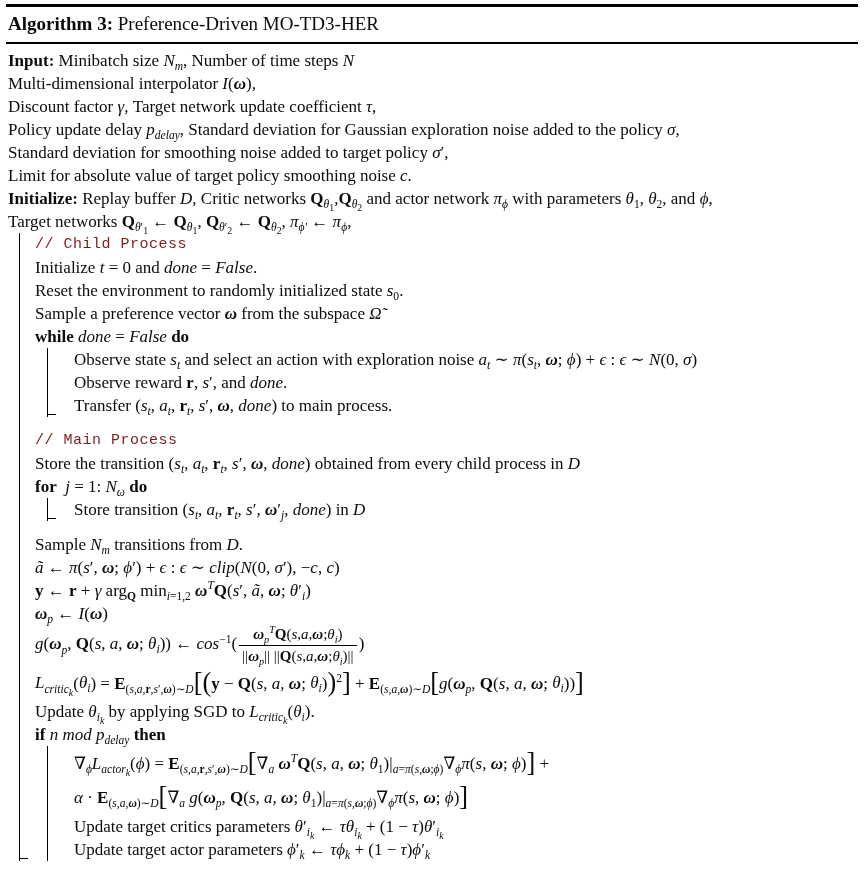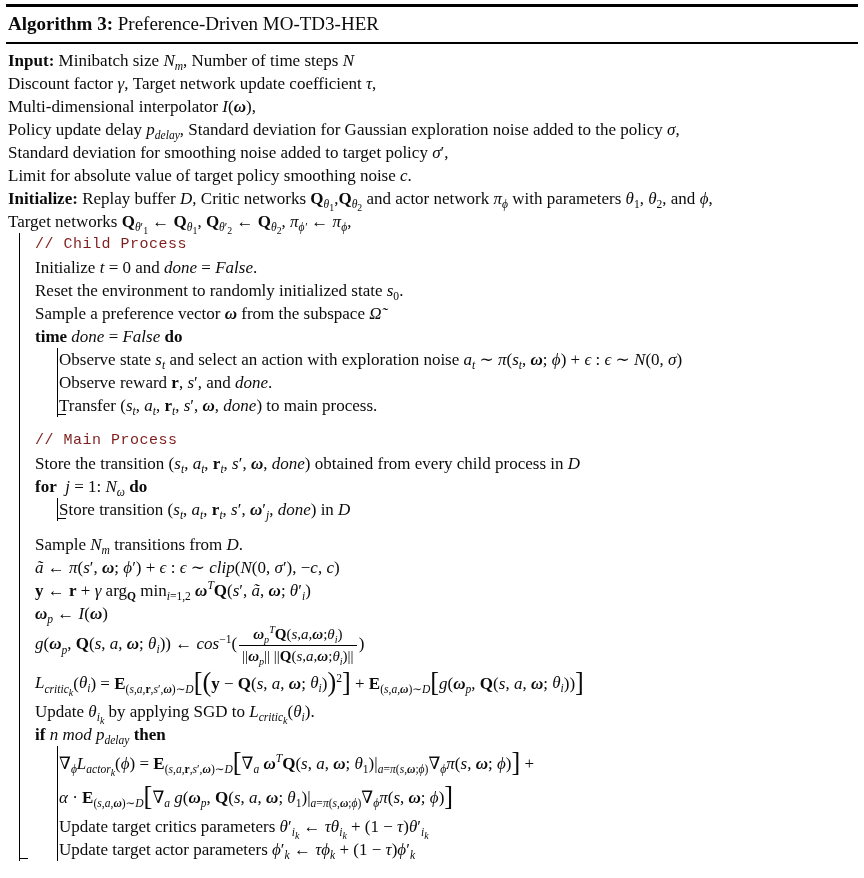--- a/index.html
+++ b/index.html
@@ -14,21 +14,21 @@
   .rule.mid{height:2px;}
   .algo-title{font-size:19px;padding:6px 2px 7px 2px;}
   .algo-title .lbl{font-weight:bold;}
   .algo-body{font-size:17px;line-height:23px;padding:5px 0 8px 2px;}
   .ln{white-space:nowrap;}
   .comment{
     font-family:Liberation Mono, monospace;
     color:#7f1d1d;font-size:15px;letter-spacing:0.5px;
   }
   .blk{border-left:1.6px solid #000;margin-left:11px;padding-left:15px;position:relative;}
-  .blk2{border-left:1.6px solid #000;margin-left:22px;padding-left:1px;position:relative;}
+  .blk2{border-left:1.6px solid #000;margin-left:12px;padding-left:26px;position:relative;}
   .foot::after{
     content:"";position:absolute;left:0;bottom:2px;width:8px;height:0;
     border-bottom:1.6px solid #000;
   }
   .mt{margin-top:12px;}
   .tall{padding:4px 0;}
   i{font-style:italic;}
   b{font-weight:bold;}
   .bi{font-weight:bold;font-style:italic;}
   .cal{font-style:italic;}
@@ -51,35 +51,35 @@
 
   <div class="algo-title">
     <span class="lbl">Algorithm 3:</span><span> Preference-Driven MO-TD3-HER</span>
   </div>
 
   <div class="rule mid"></div>
 
   <div class="algo-body">
 
     <div class="ln"><b>Input:</b> Minibatch size <i>N<sub>m</sub></i>, Number of time steps <i>N</i></div>
+    <div class="ln">Multi-dimensional interpolator <i>I</i>(<span class="bi">ω</span>),</div>
     <div class="ln">Discount factor <i>γ</i>, Target network update coefficient <i>τ</i>,</div>
-    <div class="ln">Multi-dimensional interpolator <i>I</i>(<span class="bi">ω</span>),</div>
     <div class="ln">Policy update delay <i>p<sub>delay</sub></i>, Standard deviation for Gaussian exploration noise added to the policy <i>σ</i>,</div>
     <div class="ln">Standard deviation for smoothing noise added to target policy <i>σ</i>′,</div>
     <div class="ln">Limit for absolute value of target policy smoothing noise <i>c</i>.</div>
     <div class="ln"><b>Initialize:</b> Replay buffer <i class="cal">D</i>, Critic networks <b>Q</b><sub><i>θ</i><sub>1</sub></sub>,<b>Q</b><sub><i>θ</i><sub>2</sub></sub> and actor network <i>π<sub>ϕ</sub></i> with parameters <i>θ</i><sub>1</sub>, <i>θ</i><sub>2</sub>, and <i>ϕ</i>,</div>
     <div class="ln">Target networks <b>Q</b><sub><i>θ</i>′<sub>1</sub></sub> ← <b>Q</b><sub><i>θ</i><sub>1</sub></sub>, <b>Q</b><sub><i>θ</i>′<sub>2</sub></sub> ← <b>Q</b><sub><i>θ</i><sub>2</sub></sub>, <i>π<sub>ϕ′</sub></i> ← <i>π<sub>ϕ</sub></i>,</div>
 
 
     <div class="blk foot">
       <div class="ln comment">// Child Process</div>
       <div class="ln">Initialize <i>t</i> = 0 and <i>done</i> = <i>False</i>.</div>
       <div class="ln">Reset the environment to randomly initialized state <i>s</i><sub>0</sub>.</div>
       <div class="ln">Sample a preference vector <span class="bi">ω</span> from the subspace <i>Ω̃</i></div>
-      <div class="ln"><b>time</b> <i>done</i> = <i>False</i> <b>do</b></div>
+      <div class="ln"><b>while</b> <i>done</i> = <i>False</i> <b>do</b></div>
 
       <div class="blk2 foot">
         <div class="ln">Observe state <i>s<sub>t</sub></i> and select an action with exploration noise <i>a<sub>t</sub></i> ∼ <i>π</i>(<i>s<sub>t</sub></i>, <span class="bi">ω</span>; <i>ϕ</i>) + <i>ϵ</i> : <i>ϵ</i> ∼ <i class="cal">N</i>(0, <i>σ</i>)</div>
         <div class="ln">Observe reward <b>r</b>, <i>s</i>′, and <i>done</i>.</div>
         <div class="ln">Transfer (<i>s<sub>t</sub></i>, <i>a<sub>t</sub></i>, <b>r</b><sub><i>t</i></sub>, <i>s</i>′, <span class="bi">ω</span>, <i>done</i>) to main process.</div>
       </div>
 
       <div class="ln comment mt">// Main Process</div>
       <div class="ln">Store the transition (<i>s<sub>t</sub></i>, <i>a<sub>t</sub></i>, <b>r</b><sub><i>t</i></sub>, <i>s</i>′, <span class="bi">ω</span>, <i>done</i>) obtained from every child process in <i class="cal">D</i></div>
       <div class="ln"><b>for</b>&nbsp; <i>j</i> = 1: <i>N<sub>ω</sub></i> <b>do</b></div>

